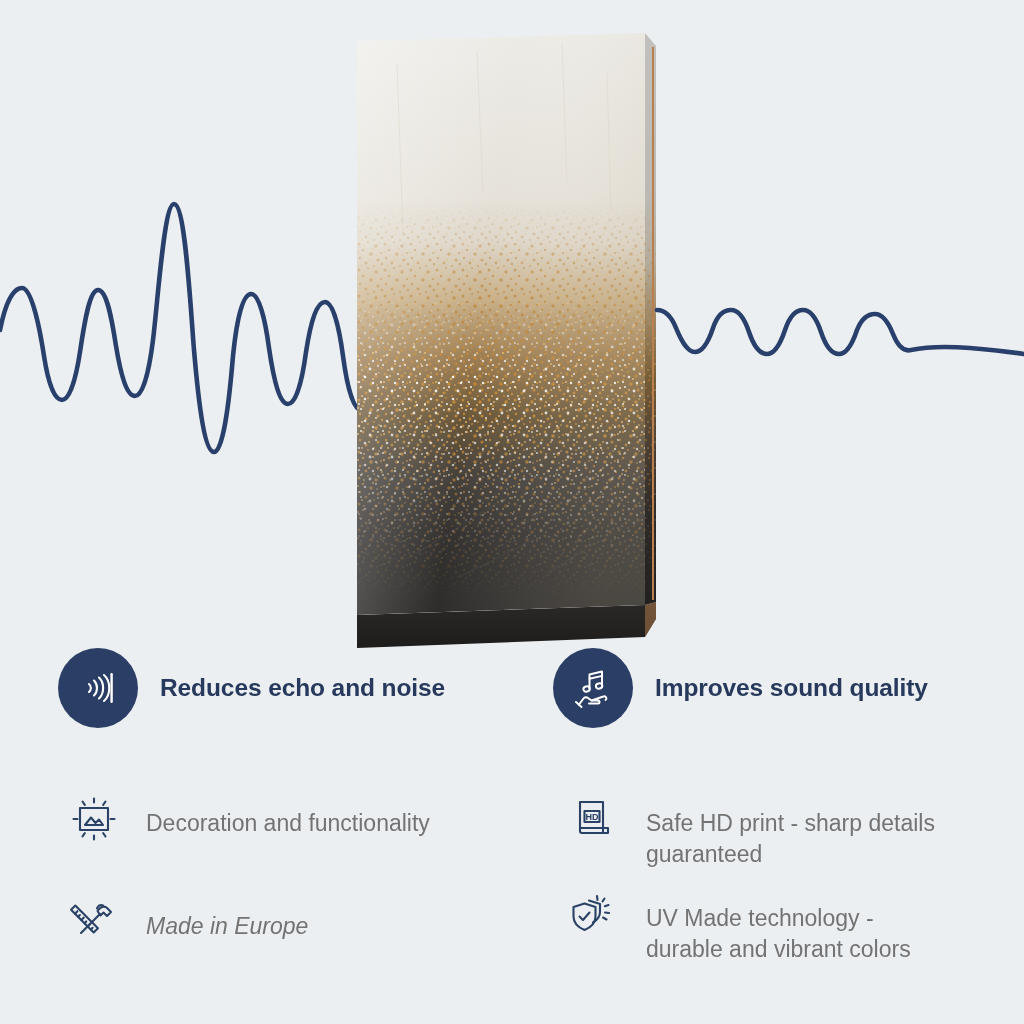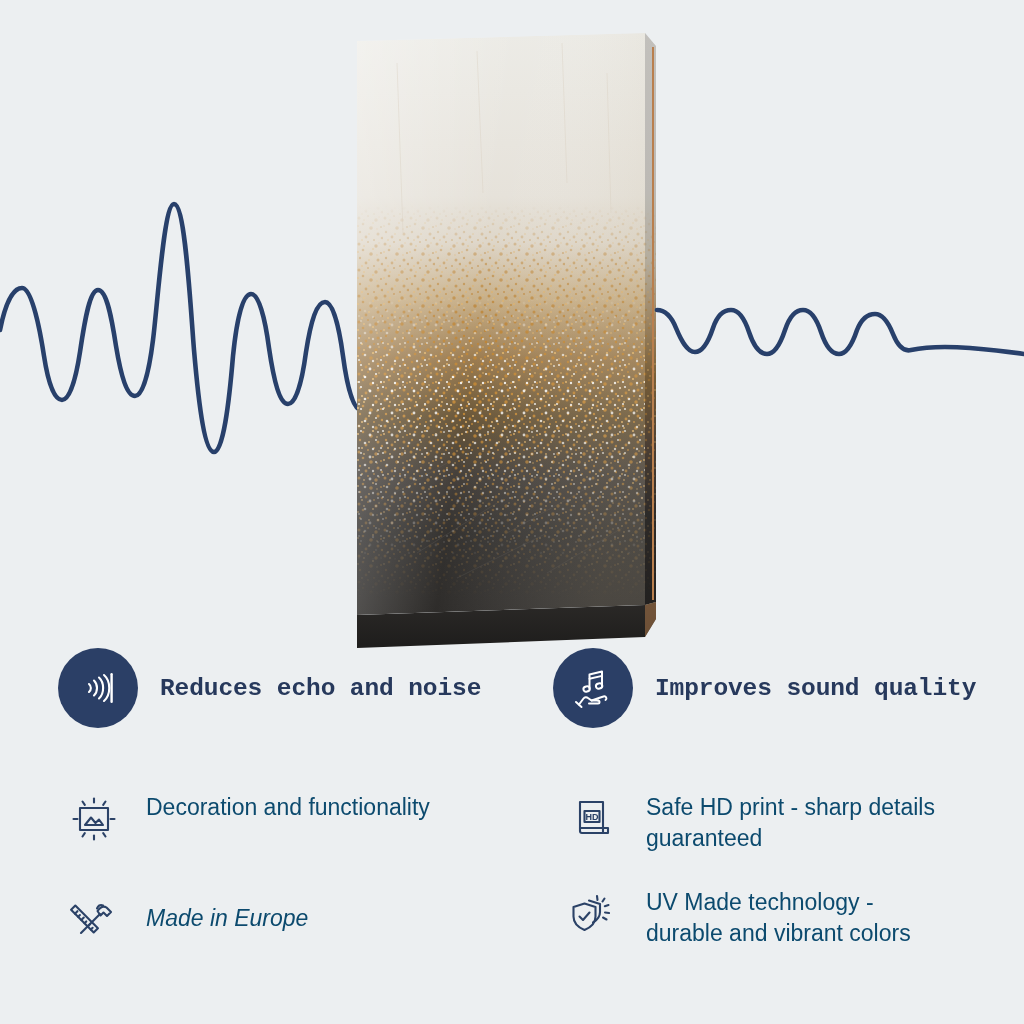--- a/index.html
+++ b/index.html
@@ -39,21 +39,20 @@
   .artwork svg { display: block; }
 
   
   .badges {
     position: absolute;
     left: 0;
     top: 648px;
     width: 1024px;
     height: 100px;
     z-index: 4;
-    font-family: Liberation Mono, monospace;
   }
   .badge {
     position: absolute;
     display: flex;
     align-items: center;
     gap: 22px;
   }
   .badge.b0 { left: 58px;  top: 0; }
   .badge.b1 { left: 553px; top: 0; }
   .badge-circle {
@@ -96,22 +95,23 @@
     width: 56px;
     height: 56px;
     flex: 0 0 auto;
     display: flex;
     align-items: flex-end;
     justify-content: center;
   }
   .feature-text {
     font-size: 23px;
     line-height: 1.33;
-    color: #0c4a6e;
+    color: #737373;
     padding-top: 2px;
+    margin-top: 16px;
   }
   .feature.f2 .feature-text,
   .feature.f0 .feature-icon { }
   .feature.f2 { align-items: center; font-style: italic; }
   .feature.f2 .feature-text { padding-top: 0; }
 </style>
 </head>
 <body>
 
 <svg class="wave-layer behind" viewBox="0 0 1024 1024" xmlns="http://www.w3.org/2000/svg">

